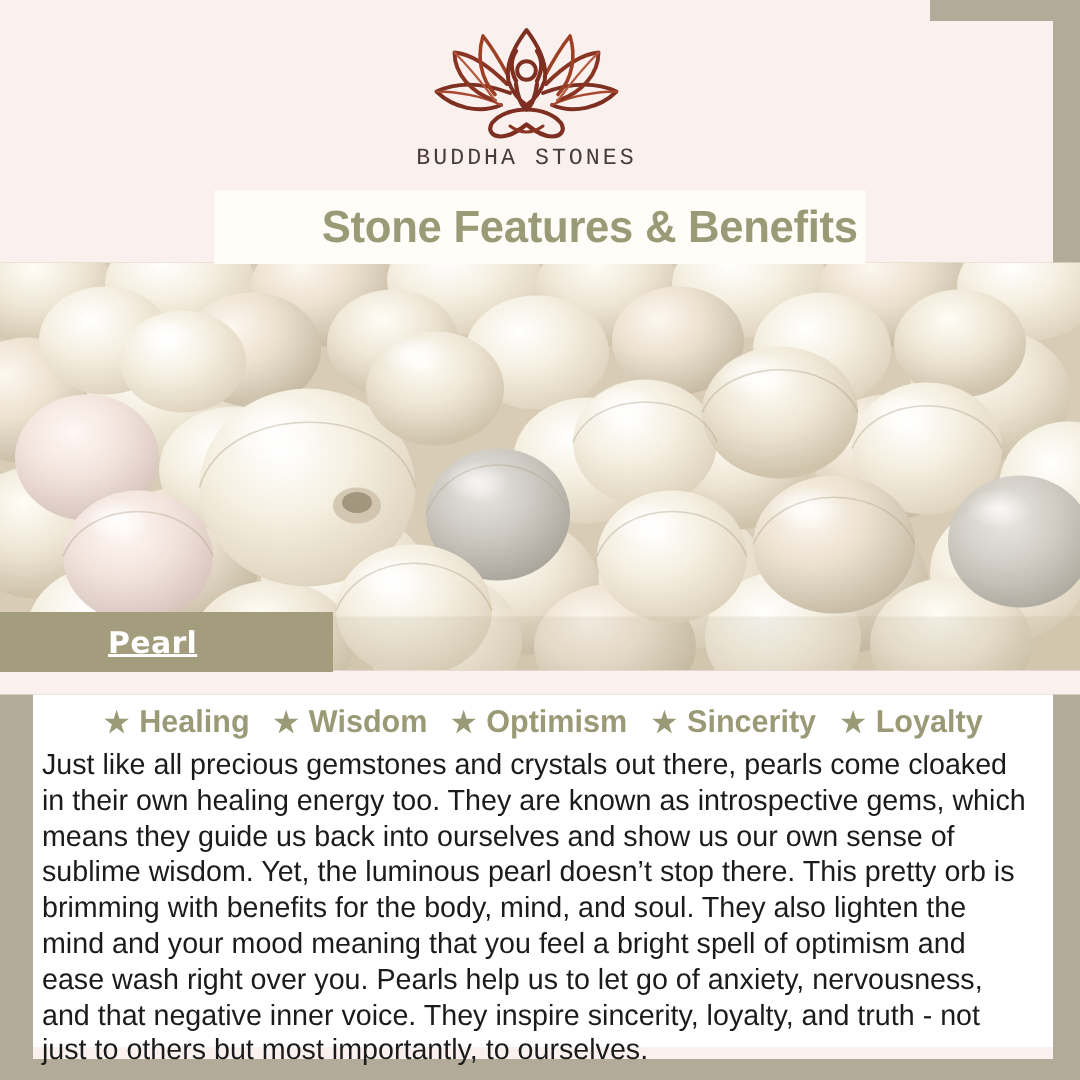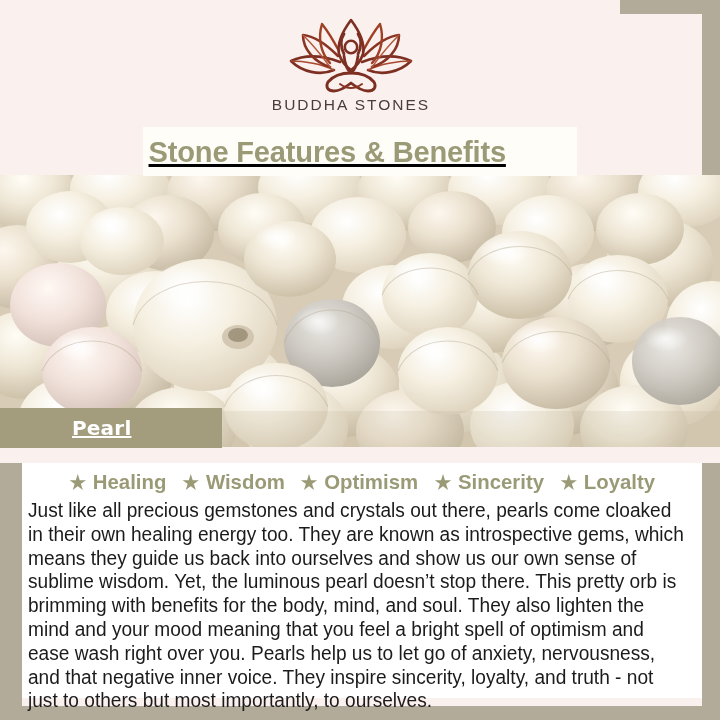--- a/index.html
+++ b/index.html
@@ -27,32 +27,31 @@
   }
 
   
   .logo-wrap{
     position:absolute;left:0;top:18px;width:702px;height:108px;
     display:flex;flex-direction:column;align-items:center;justify-content:flex-start;
   }
   .lotus{display:block;width:146px;height:76px;}
   .brand{
     margin-top:2px;
-    font-family:Liberation Sans, sans-serif;
+    font-family:Liberation Mono, monospace;
     font-size:15.5px;letter-spacing:2.0px;color:#4a3c38;
     white-space:nowrap;
   }
 
   
   .title-banner{
     position:absolute;left:143px;top:127px;width:434px;height:49px;
     background:#fffdf8;
-    display:flex;align-items:center;justify-content:flex-start;
+    display:flex;align-items:center;justify-content:flex-end;
     z-index:6;
-    text-decoration:underline;
   }
   .title-text{
     font-family:"Liberation Sans Narrow","Liberation Sans", sans-serif;
     font-weight:bold;
     font-size:30px;
     letter-spacing:-0.2px;
     color:#9b9a77;
     white-space:nowrap;
     transform:scaleX(0.97);
   }

